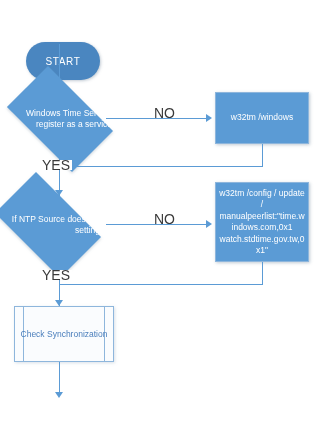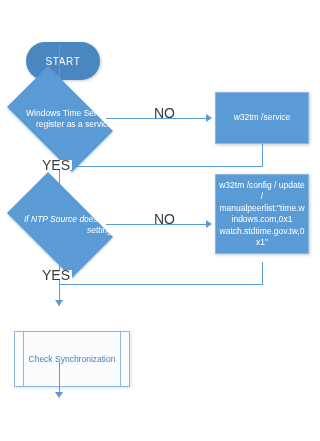--- a/index.html
+++ b/index.html
@@ -158,51 +158,51 @@
   <div class="decision" style="left:14px; top:90px; width:92px; height:58px;">
     <div class="shape"></div>
     <div class="dlabel">Windows Time Service  register as a service</div>
   </div>
 
   <div class="line-h" style="left:106px; top:118px; width:102px;"></div>
   <div class="arrow-right" style="left:206px; top:114px;"></div>
   <div class="edge-label" style="left:152px; top:108px;">NO</div>
 
   <div class="process" style="left:215px; top:92px; width:94px; height:52px;">
-    <span>w32tm /service</span>
+    <span>w32tm /windows</span>
   </div>
 
   <div class="line-v" style="left:262px; top:144px; height:22px;"></div>
   <div class="line-h" style="left:59px; top:166px; width:204px;"></div>
 
   <div class="line-v" style="left:59px; top:148px; height:48px;"></div>
   <div class="edge-label" style="left:40px; top:160px;">YES</div>
   <div class="arrow-down" style="left:55px; top:190px;"></div>
 
-  <div class="decision" style="left:14px; top:196px; width:92px; height:58px;font-style:italic;">
+  <div class="decision" style="left:2px; top:196px; width:92px; height:58px;">
     <div class="shape"></div>
     <div class="dlabel">If NTP Source does not setting</div>
   </div>
 
   <div class="line-h" style="left:106px; top:224px; width:102px;"></div>
   <div class="arrow-right" style="left:206px; top:220px;"></div>
   <div class="edge-label" style="left:152px; top:214px;">NO</div>
 
-  <div class="process" style="left:215px; top:174px; width:94px; height:80px;">
+  <div class="process" style="left:215px; top:182px; width:94px; height:80px;">
     <span>w32tm /config / update / manualpeerlist:"time.windows.com,0x1 watch.stdtime.gov.tw,0x1"</span>
   </div>
 
   <div class="line-v" style="left:262px; top:262px; height:22px;"></div>
   <div class="line-h" style="left:59px; top:284px; width:204px;"></div>
 
   <div class="line-v" style="left:59px; top:254px; height:52px;"></div>
   <div class="edge-label" style="left:40px; top:270px;">YES</div>
   <div class="arrow-down" style="left:55px; top:300px;"></div>
 
-  <div class="predefined" style="left:14px; top:306px; width:116px; height:56px;margin-top:25px;">
+  <div class="predefined" style="left:14px; top:306px; width:100px; height:56px;">
     <span class="plabel">Check Synchronization</span>
   </div>
 
   <div class="line-v" style="left:59px; top:362px; height:34px;"></div>
   <div class="arrow-down" style="left:55px; top:392px;"></div>
 
 
 </div>
 
 </body></html>

